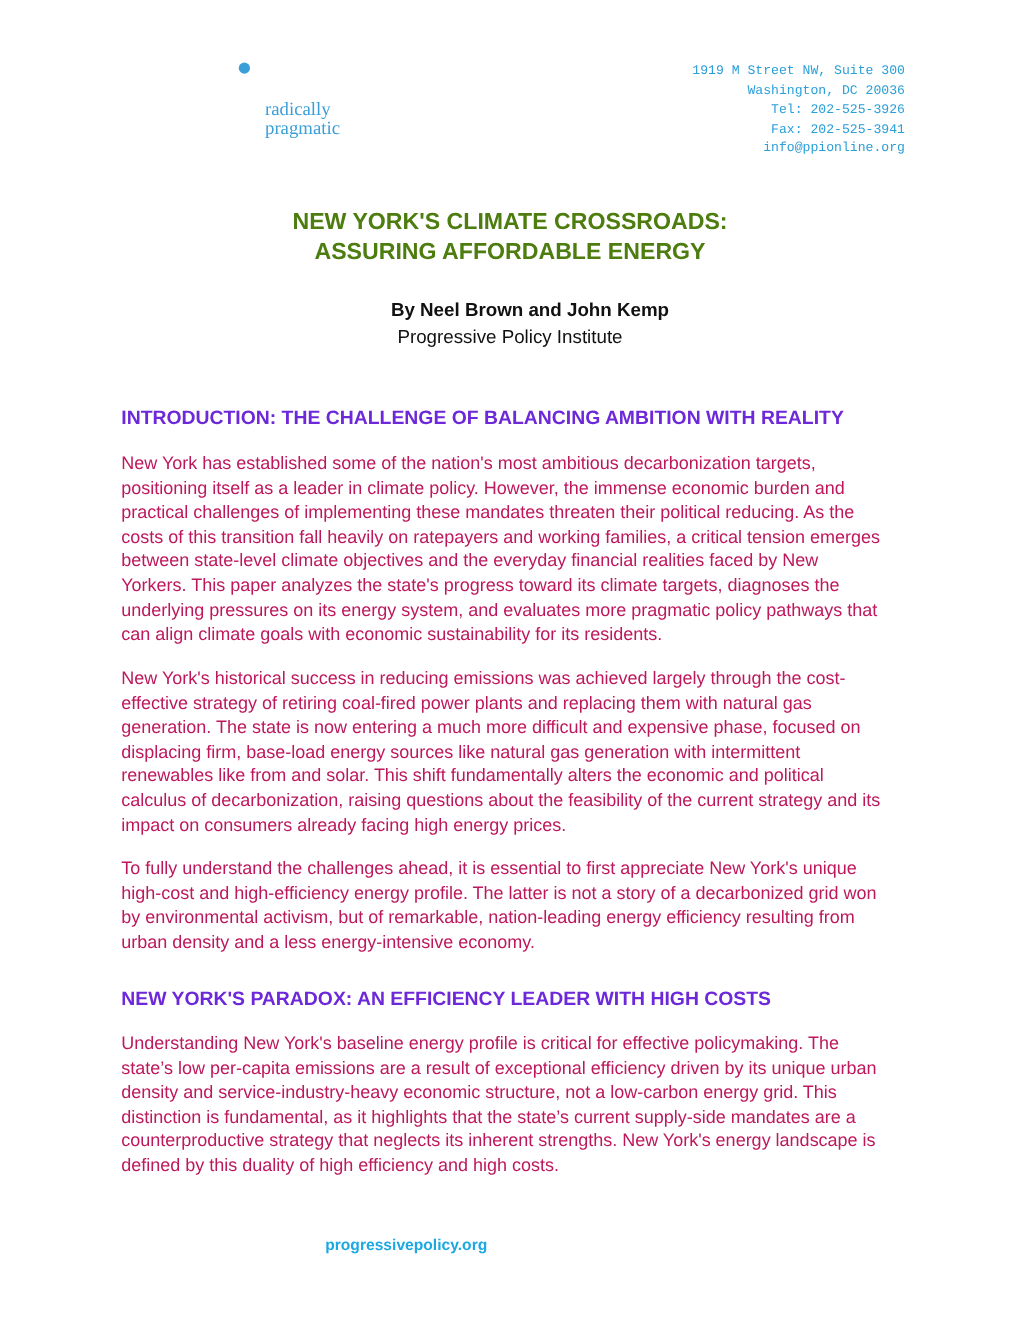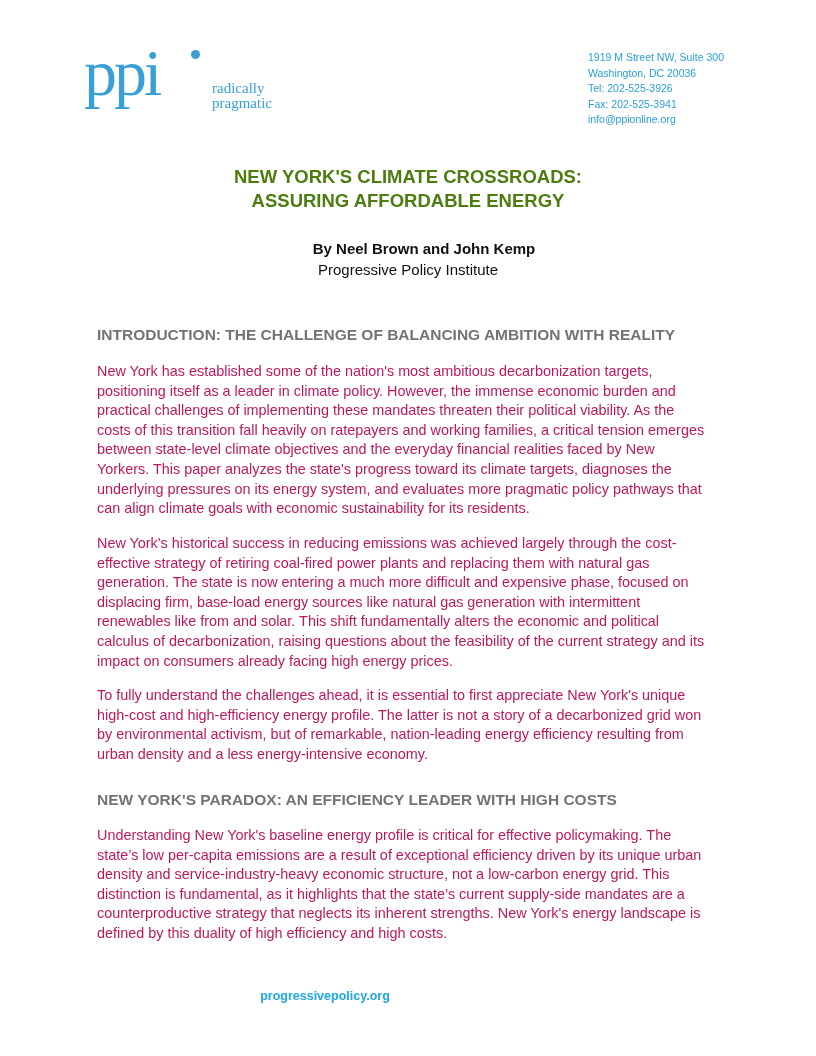--- a/index.html
+++ b/index.html
@@ -47,21 +47,22 @@
       top: 35px;
       font-family: "Liberation Serif", serif;
       font-size: 15px;
       line-height: 15px;
       color: #3a9fd8;
     }
     .address {
       position: absolute;
       right: 92px;
       top: 50px;
-      font-family: Liberation Sans, sans-serif;
+      text-align: right;
+      font-family: Liberation Mono, monospace;
       font-size: 10.5px;
       line-height: 15.5px;
       color: #2a9fd8;
     }
     .title {
       position: absolute;
       left: 0;
       width: 816px;
       top: 165px;
       text-align: center;
@@ -79,21 +80,21 @@
       font-size: 15px;
       line-height: 21px;
       color: #111111;
     }
     .byline .authors { font-weight: bold; padding-left: 32px; }
     .section-heading {
       position: absolute;
       left: 97px;
       font-weight: bold;
       font-size: 15.5px;
-      color: #737373;
+      color: #6d28d9;
       line-height: 20px;
       white-space: nowrap;
       text-align: right;
     }
     .para {
       position: absolute;
       left: 97px;
       width: 640px;
       font-size: 14.4px;
       line-height: 19.6px;
@@ -109,21 +110,20 @@
       text-align: center;
       font-weight: bold;
       font-size: 12.5px;
       color: #1ca8e3;
     }
   </style>
 </head>
 <body>
 
 <div class="logo">
-  <div class="logo-ppi">ppi</div>
   <div class="logo-dot"></div>
   <div class="logo-tagline">
     <div>radically</div>
     <div>pragmatic</div>
   </div>
 </div>
 
 <div class="address">
   <div>1919 M Street NW, Suite 300</div>
   <div>Washington, DC 20036</div>
@@ -140,21 +140,21 @@
 <div class="byline">
   <div class="authors">By Neel Brown and John Kemp</div>
   <div>Progressive Policy Institute</div>
 </div>
 
 <div class="section-heading" style="top:325px;">INTRODUCTION: THE CHALLENGE OF BALANCING AMBITION WITH REALITY</div>
 
 <div class="para" style="top:362px;">
   <span>New York has established some of the nation's most ambitious decarbonization targets,</span>
   <span>positioning itself as a leader in climate policy. However, the immense economic burden and</span>
-  <span>practical challenges of implementing these mandates threaten their political viability. As the</span>
+  <span>practical challenges of implementing these mandates threaten their political reducing. As the</span>
   <span>costs of this transition fall heavily on ratepayers and working families, a critical tension emerges</span>
   <span>between state-level climate objectives and the everyday financial realities faced by New</span>
   <span>Yorkers. This paper analyzes the state's progress toward its climate targets, diagnoses the</span>
   <span>underlying pressures on its energy system, and evaluates more pragmatic policy pathways that</span>
   <span>can align climate goals with economic sustainability for its residents.</span>
 </div>
 
 <div class="para" style="top:534px;">
   <span>New York's historical success in reducing emissions was achieved largely through the cost-</span>
   <span>effective strategy of retiring coal-fired power plants and replacing them with natural gas</span>

